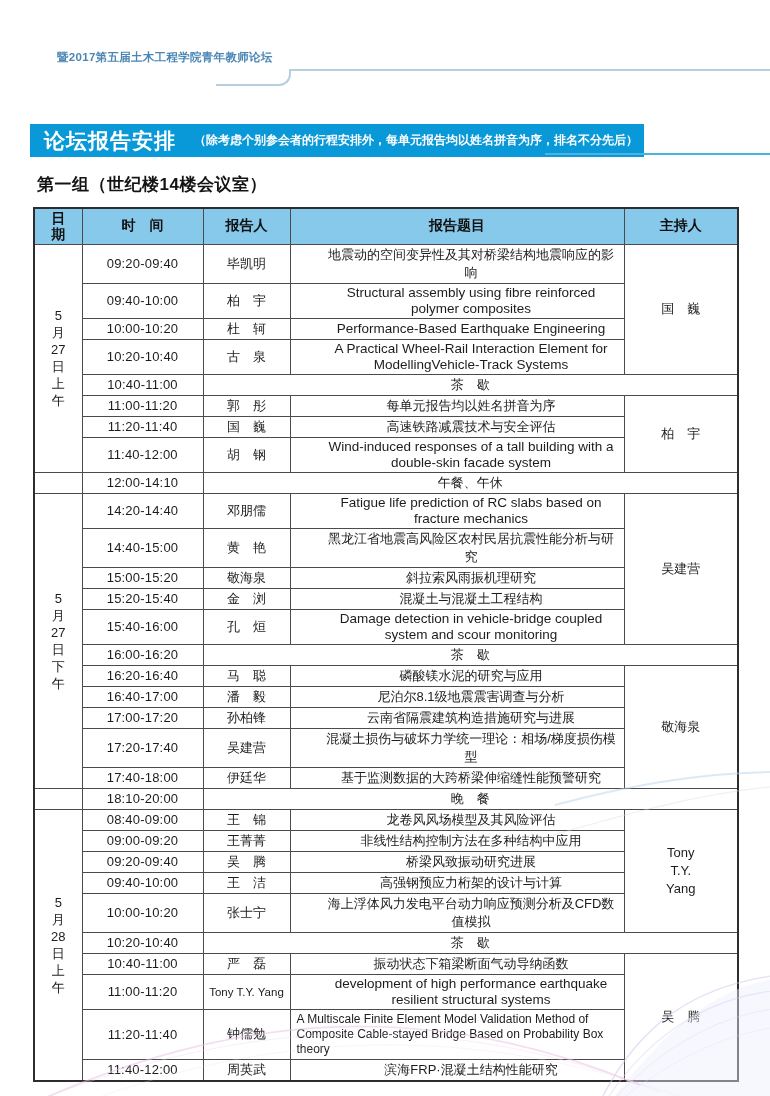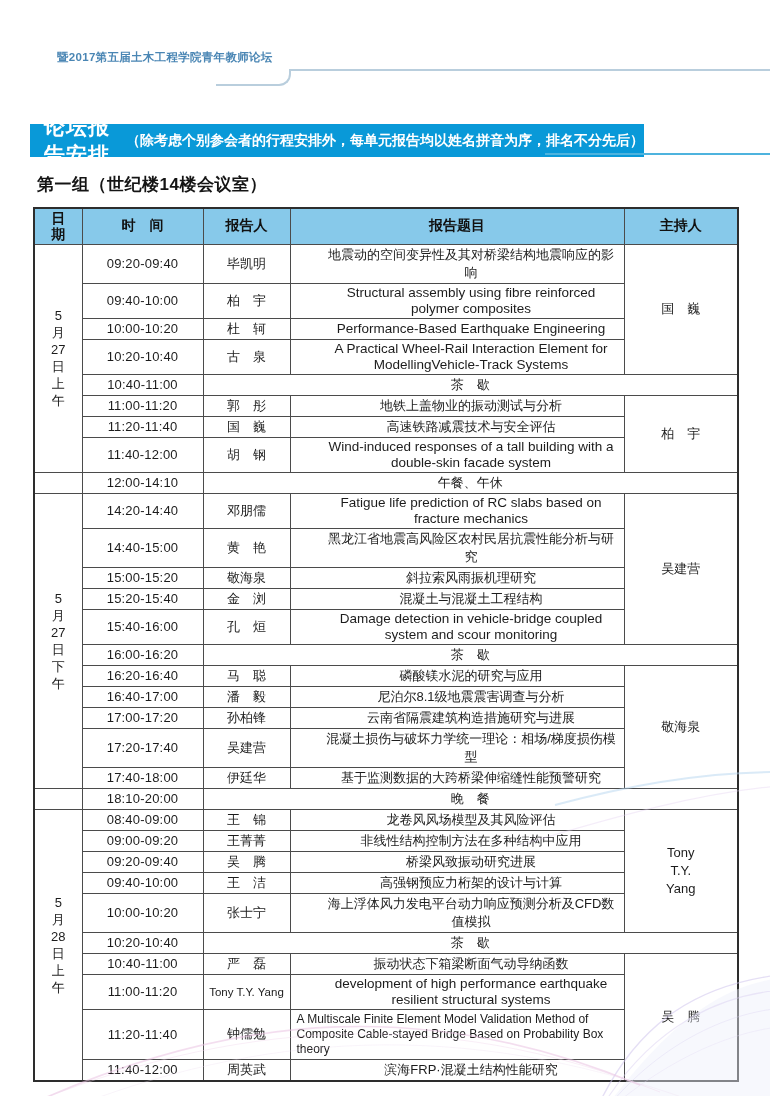--- a/index.html
+++ b/index.html
@@ -41,21 +41,21 @@
   }
   
   .banner{
     position:absolute;left:30px;top:124px;width:614px;height:33px;
     background:var(--banner-bg);
     display:flex;align-items:center;
     padding-left:14px;
     color:#ffffff;
   }
   .banner .big{font-size:21px;font-weight:bold;letter-spacing:1px;}
-  .banner .note{font-size:14px;font-weight:bold;margin-left:4px;white-space:nowrap;}
+  .banner .note{font-size:12px;font-weight:bold;margin-left:18px;white-space:nowrap;}
   .banner-rule{
     position:absolute;left:545px;top:153px;width:225px;height:2px;
     background:var(--banner-rule);
   }
   
   .section-title{
     position:absolute;left:37px;top:173px;
     font-size:17px;font-weight:bold;color:#141414;
     letter-spacing:0.5px;
   }
@@ -166,21 +166,21 @@
           <td class="presenter">古　泉</td>
           <td class="title en">A Practical Wheel-Rail Interaction Element for ModellingVehicle-Track Systems</td>
         </tr>
         <tr class="h1">
           <td class="time">10:40-11:00</td>
           <td colspan="3" class="break">茶　歇</td>
         </tr>
         <tr class="h1">
           <td class="time">11:00-11:20</td>
           <td class="presenter">郭　彤</td>
-          <td class="title cn">地铁上盖物业的振动测试与分析</td>
+          <td class="title cn">每单元报告均以姓名拼音为序</td>
           <td rowspan="3" class="host">柏　宇</td>
         </tr>
         <tr class="h1">
           <td class="time">11:20-11:40</td>
           <td class="presenter">国　巍</td>
           <td class="title cn">高速铁路减震技术与安全评估</td>
         </tr>
         <tr class="h2">
           <td class="time">11:40-12:00</td>
           <td class="presenter">胡　钢</td>

